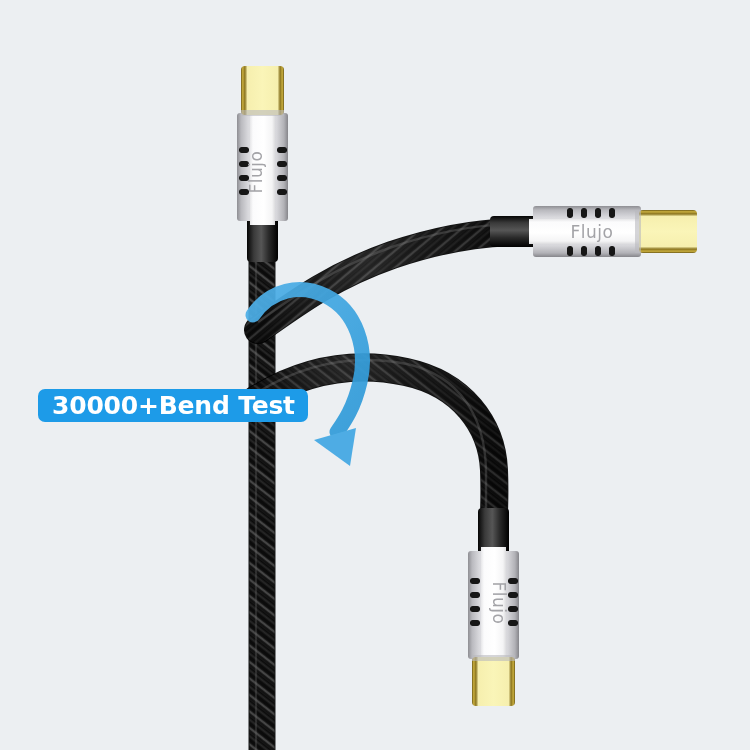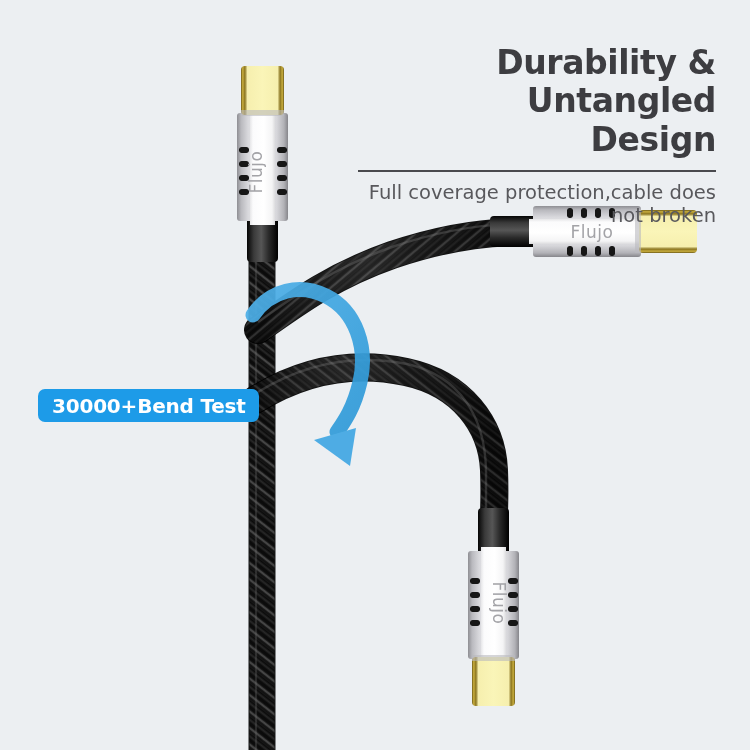--- a/index.html
+++ b/index.html
@@ -68,21 +68,21 @@
     left: 38px;
     top: 389px;
     height: 33px;
     padding: 0 13px 0 14px;
     display: flex;
     align-items: center;
     background: #1d9be8;
     border-radius: 7px;
     color: #ffffff;
     font-family: "DejaVu Sans", sans-serif;
-    font-size: 20px;
+    font-size: 25px;
     font-weight: bold;
     letter-spacing: -0.2px;
     white-space: nowrap;
     z-index: 12;
   }
 </style>
 </head>
 <body>
 
 <div id="stage">
@@ -313,23 +313,16 @@
         <rect x="508" y="620" width="10" height="6" rx="3" fill="#131313"></rect>
       </g>
 
       <rect x="472" y="657" width="43" height="49" rx="4" fill="url(#goldV)"></rect>
       <rect x="472" y="655" width="43" height="6" fill="#b9b9be" opacity="0.6"></rect>
 
       <text x="493" y="603" transform="rotate(90 493 603)" text-anchor="middle" font-family="DejaVu Sans, sans-serif" font-size="17" fill="#a3a3a7" letter-spacing="0.5">Flujo</text>
     </g>
   </svg>
 
-  <div class="text-block">
-    <h1 class="headline">Durability &amp; Untangled
-Design</h1>
-    <div class="divider"></div>
-    <p class="subtitle">Full coverage protection,cable does
-not broken</p>
-  </div>
 
   <div class="badge">30000+Bend Test</div>
 
 </div>
 
 </body></html>

